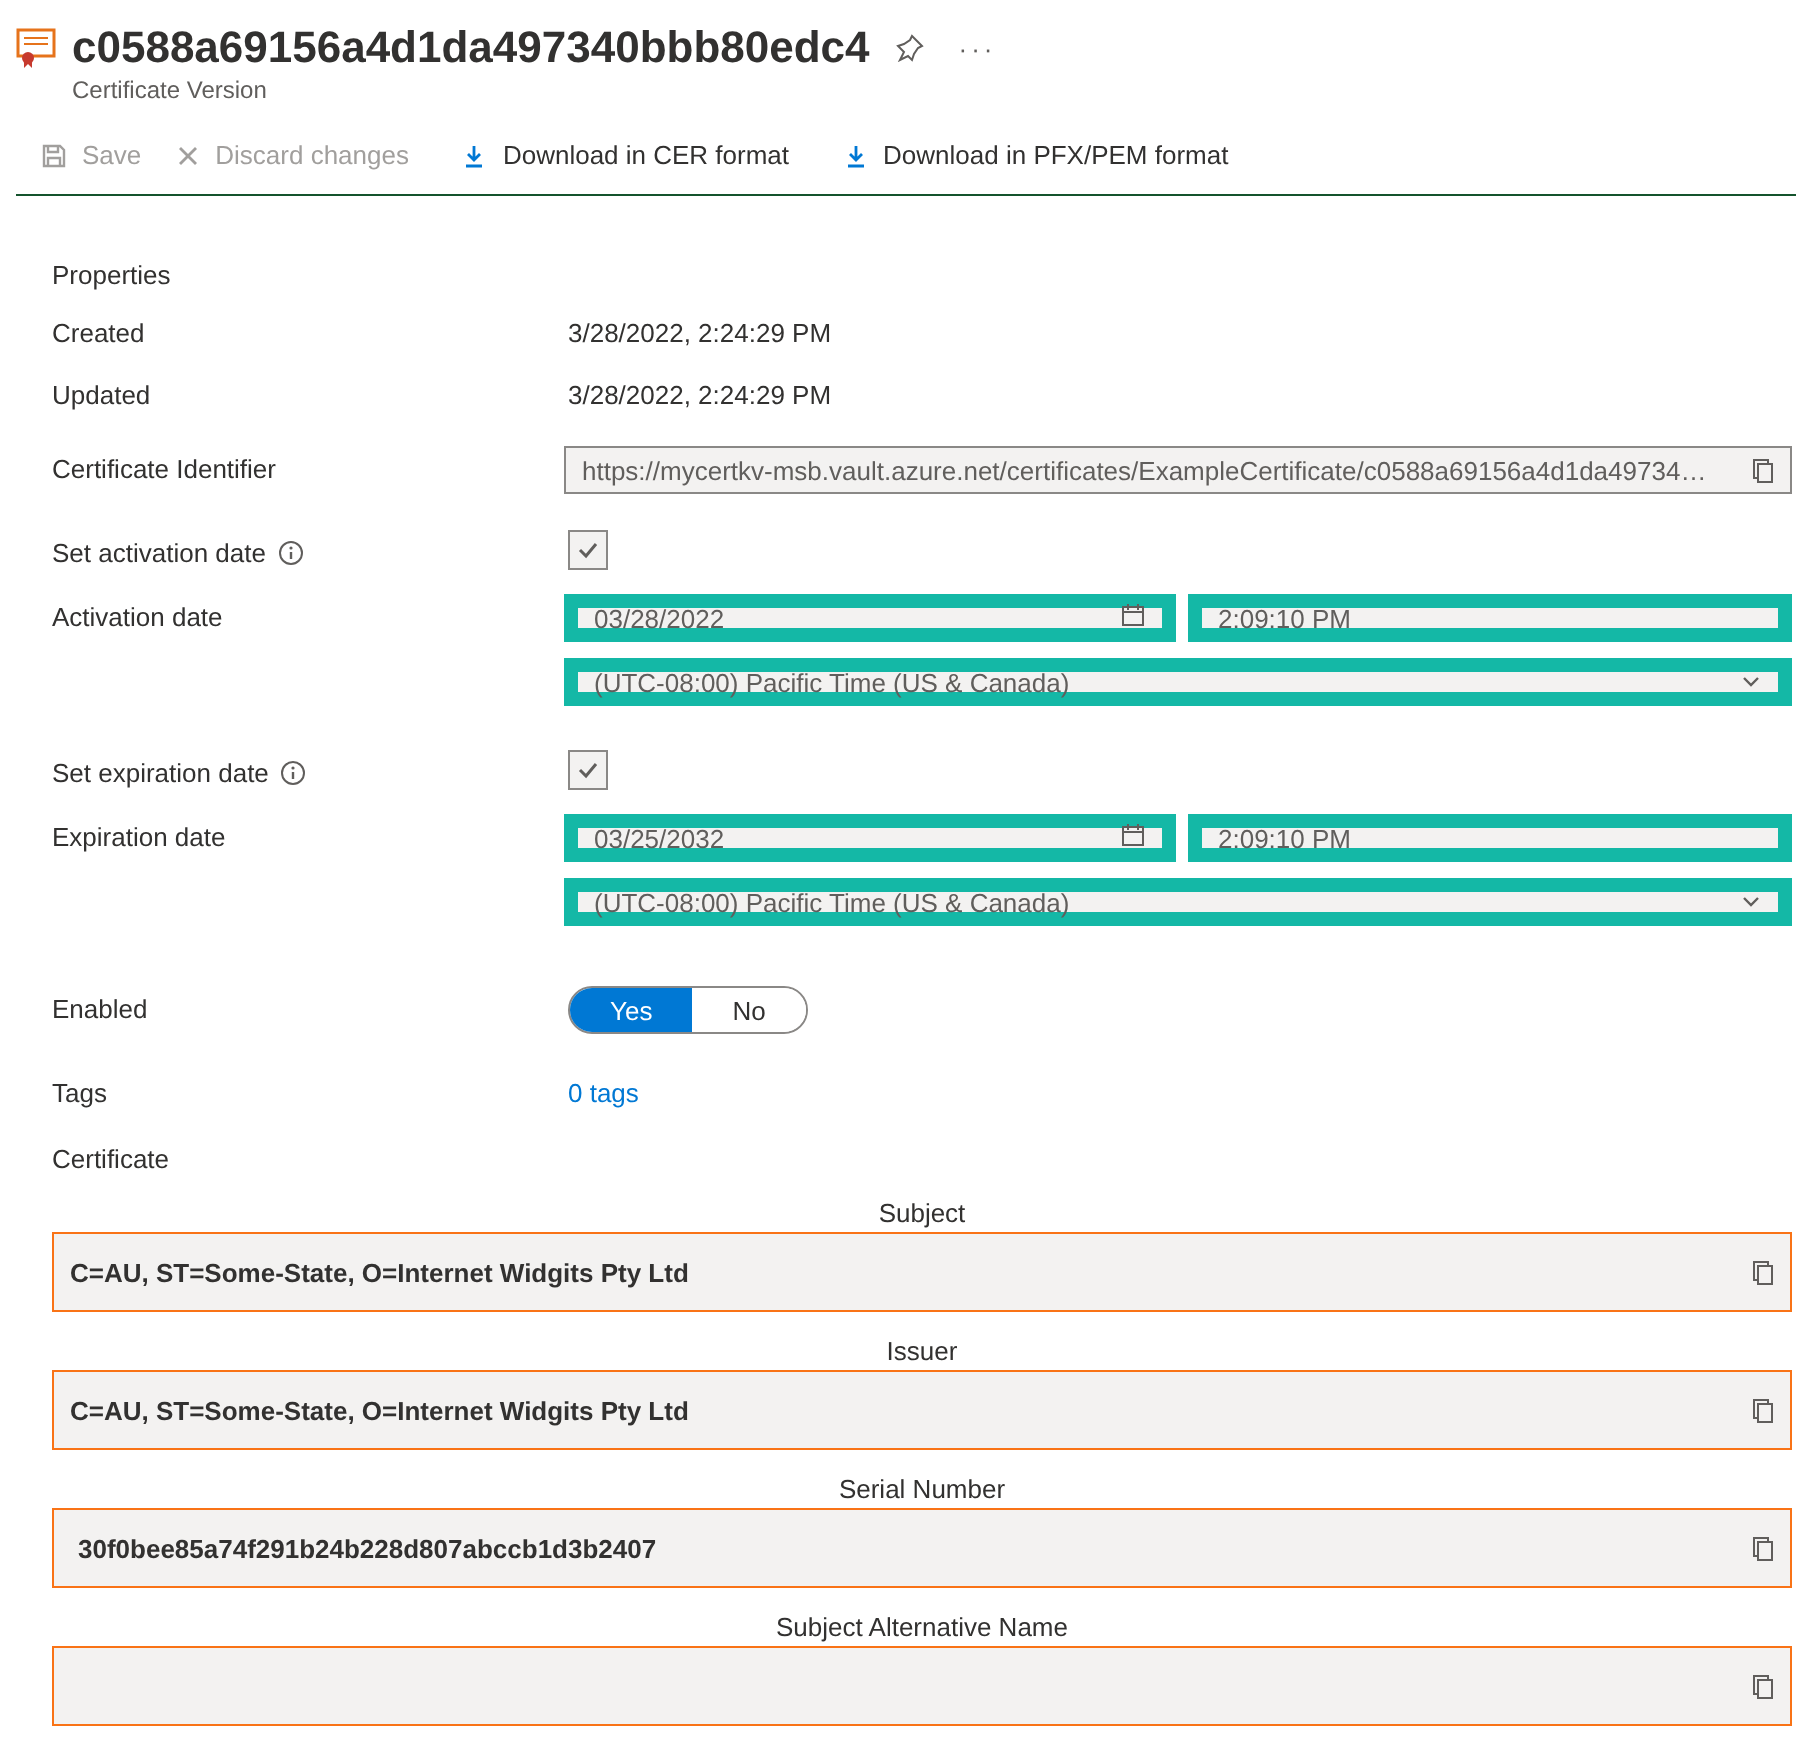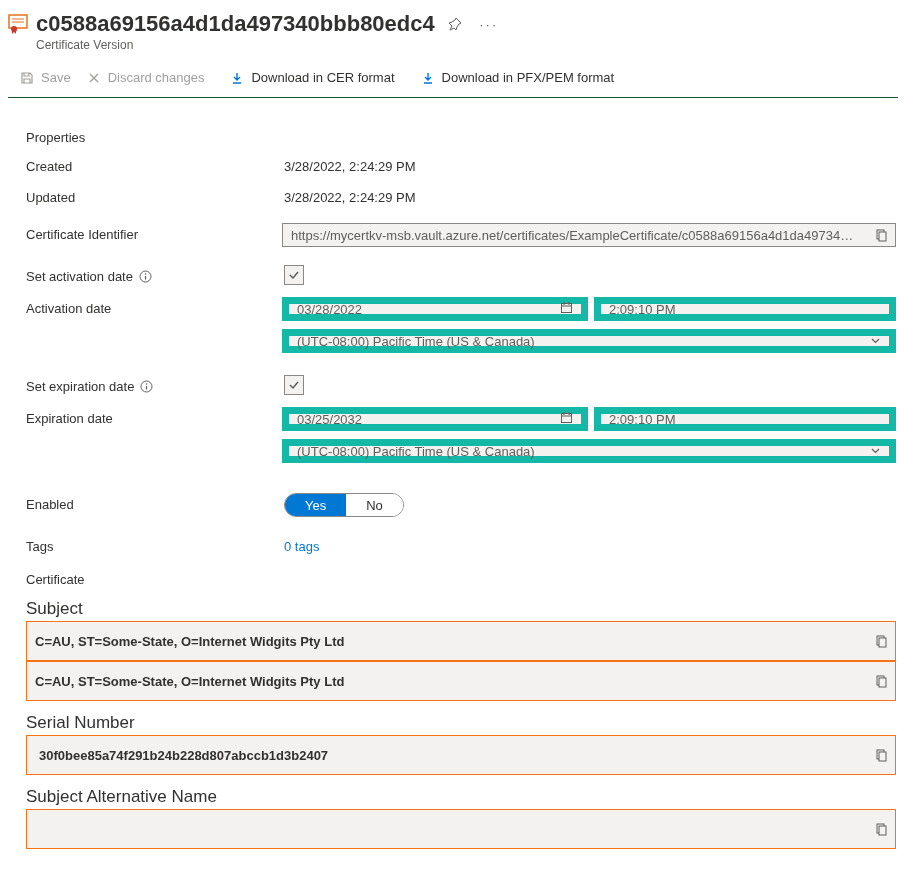--- a/index.html
+++ b/index.html
@@ -54,21 +54,21 @@
   .tz-select { width: 614px; justify-content: space-between; margin-top: 8px; }
   .chev { color: #605e5c; }
   .toggle {
     display: inline-flex; border: 1px solid #8a8886; border-radius: 999px; overflow: hidden; height: 24px;
   }
   .toggle .opt { padding: 0 20px; display: flex; align-items: center; font-size: 13px; cursor: pointer; }
   .toggle .opt.active { background: #0078d4; color: #fff; }
   .toggle .opt.inactive { background: #fff; color: #323130; }
   .link { color: #0078d4; cursor: pointer; }
   .cert-section { margin-top: 8px; }
-  .cert-field-label { font-size: 17px; color: #323130; margin: 12px 0 2px 0; }
+  .cert-field-label { font-size: 13px; color: #323130; margin: 12px 0 2px 0; text-align: center; }
   .copy-field.certrow { height: 40px; border: 1px solid #f97316; font-weight: bold; }
   svg { flex-shrink: 0; }
 </style>
 </head>
 <body>
 
 <div class="header">
   <div class="cert-icon-box">
     <svg width="22" height="22" viewBox="0 0 22 22">
       <rect x="1" y="3" width="18" height="13" fill="#fff" stroke="#e6731b" stroke-width="1.5"></rect>
@@ -285,20 +285,21 @@
   <div class="copy-field full certrow">
     <div class="txt" style="color:#323130;">C=AU, ST=Some-State, O=Internet Widgits Pty Ltd</div>
     <div class="copy-btn">
       <svg width="13" height="13" viewBox="0 0 13 13">
           <rect x="2" y="1" width="7" height="9" fill="none" stroke="#605e5c"></rect>
           <rect x="4" y="3" width="7" height="9" fill="#f3f2f1" stroke="#605e5c"></rect>
         </svg>
     </div>
   </div>
 
+  <div class="cert-field-label">Issuer</div>
   <div class="copy-field full certrow">
     <div class="txt" style="color:#323130;">C=AU, ST=Some-State, O=Internet Widgits Pty Ltd</div>
     <div class="copy-btn">
       <svg width="13" height="13" viewBox="0 0 13 13">
           <rect x="2" y="1" width="7" height="9" fill="none" stroke="#605e5c"></rect>
           <rect x="4" y="3" width="7" height="9" fill="#f3f2f1" stroke="#605e5c"></rect>
         </svg>
     </div>
   </div>
 

